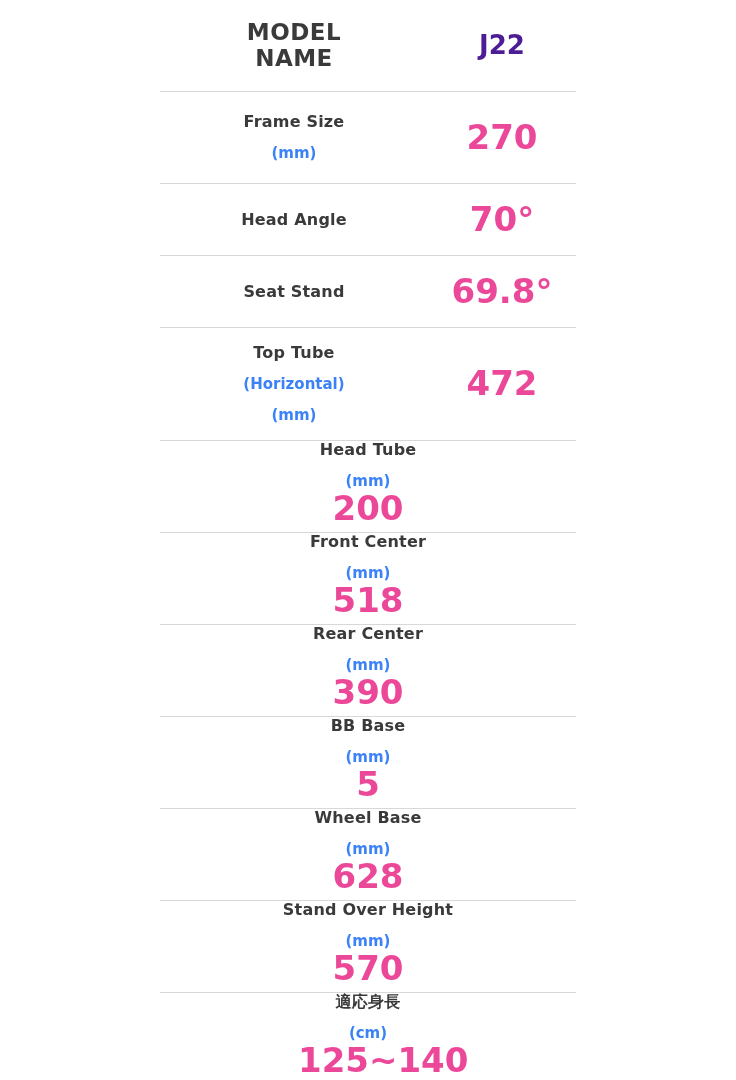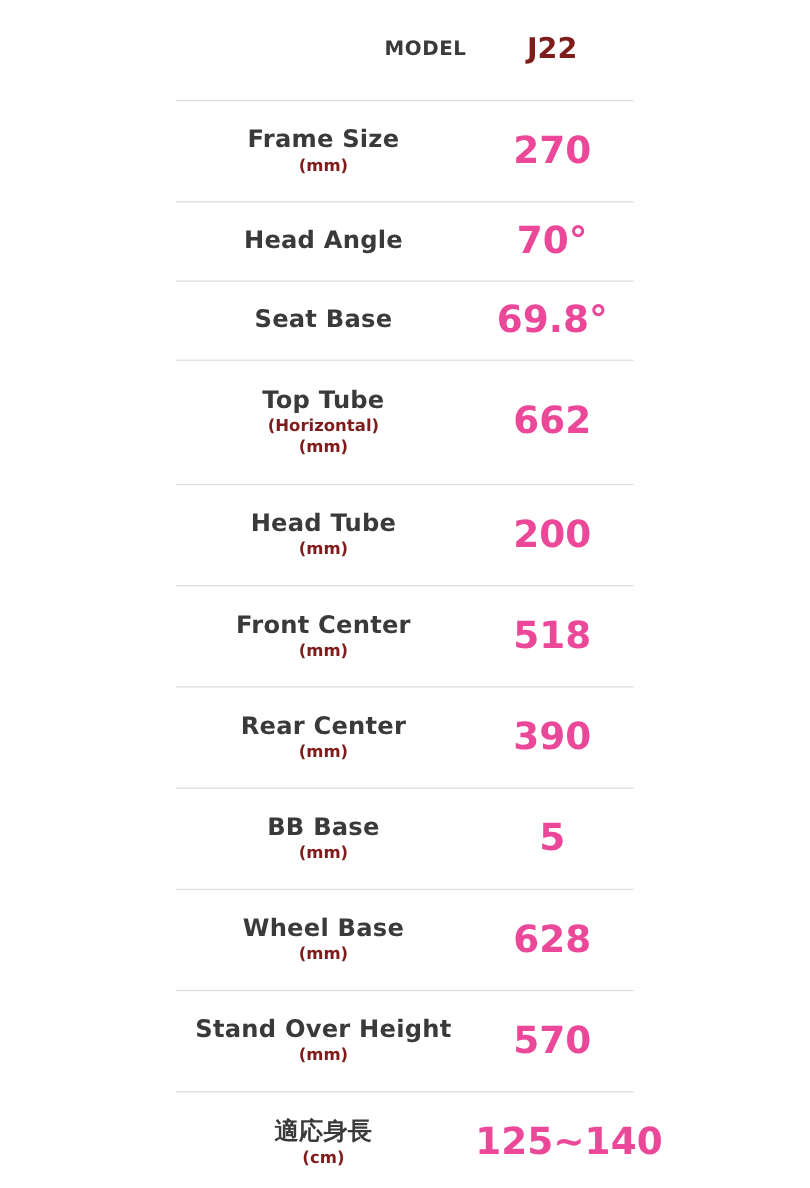--- a/index.html
+++ b/index.html
@@ -38,62 +38,62 @@
     padding: 0 4px;
   }
   .value-cell {
     width: 148px;
     box-sizing: border-box;
     text-align: center;
     padding: 0 4px;
   }
   .label-main {
     font-weight: bold;
-    font-size: 22px;
+    font-size: 16px;
     line-height: 1.12;
     color: #3a3a3a;
     letter-spacing: 0.2px;
   }
   .label-sub {
     font-weight: bold;
     font-size: 15px;
     line-height: 1.2;
-    color: #7f1d1d;
-    margin-top: 1px;
+    color: #3b82f6;
+    margin-top: 13px;
   }
   .value-text {
     font-size: 34px;
     font-weight: 700;
     color: #ec4899;
     line-height: 1.1;
   }
   .header .label-main {
-    font-size: 18px;
+    font-size: 23px;
     letter-spacing: 0.5px;
-    text-align: right;
   }
   .header .value-text {
     font-size: 26px;
     font-weight: bold;
-    color: #7f1d1d;
+    color: #4c1d95;
   }
   .row-h0 { height: 92px; }
   .row-h1 { height: 92px; }
   .row-h2 { height: 72px; }
   .row-h3 { height: 113px; }
-  .row-h4 { height: 92px; }
+  .row-h4 { height: 92px; flex-direction: column; }
 </style>
 </head>
 <body>
 
 <div class="spec-table">
 
   <div class="spec-row header row-h0">
     <div class="label-cell">
       <div class="label-main">MODEL</div>
+      <div class="label-main">NAME</div>
     </div>
     <div class="value-cell">
       <div class="value-text">J22</div>
     </div>
   </div>
 
   <div class="spec-row row-h1">
     <div class="label-cell">
       <div class="label-main">Frame Size</div>
       <div class="label-sub">(mm)</div>
@@ -107,35 +107,35 @@
     <div class="label-cell">
       <div class="label-main">Head Angle</div>
     </div>
     <div class="value-cell">
       <div class="value-text">70°</div>
     </div>
   </div>
 
   <div class="spec-row row-h2">
     <div class="label-cell">
-      <div class="label-main">Seat Base</div>
+      <div class="label-main">Seat Stand</div>
     </div>
     <div class="value-cell">
       <div class="value-text">69.8°</div>
     </div>
   </div>
 
   <div class="spec-row row-h3">
     <div class="label-cell">
       <div class="label-main">Top Tube</div>
       <div class="label-sub">(Horizontal)</div>
       <div class="label-sub">(mm)</div>
     </div>
     <div class="value-cell">
-      <div class="value-text">662</div>
+      <div class="value-text">472</div>
     </div>
   </div>
 
   <div class="spec-row row-h4">
     <div class="label-cell">
       <div class="label-main">Head Tube</div>
       <div class="label-sub">(mm)</div>
     </div>
     <div class="value-cell">
       <div class="value-text">200</div>

